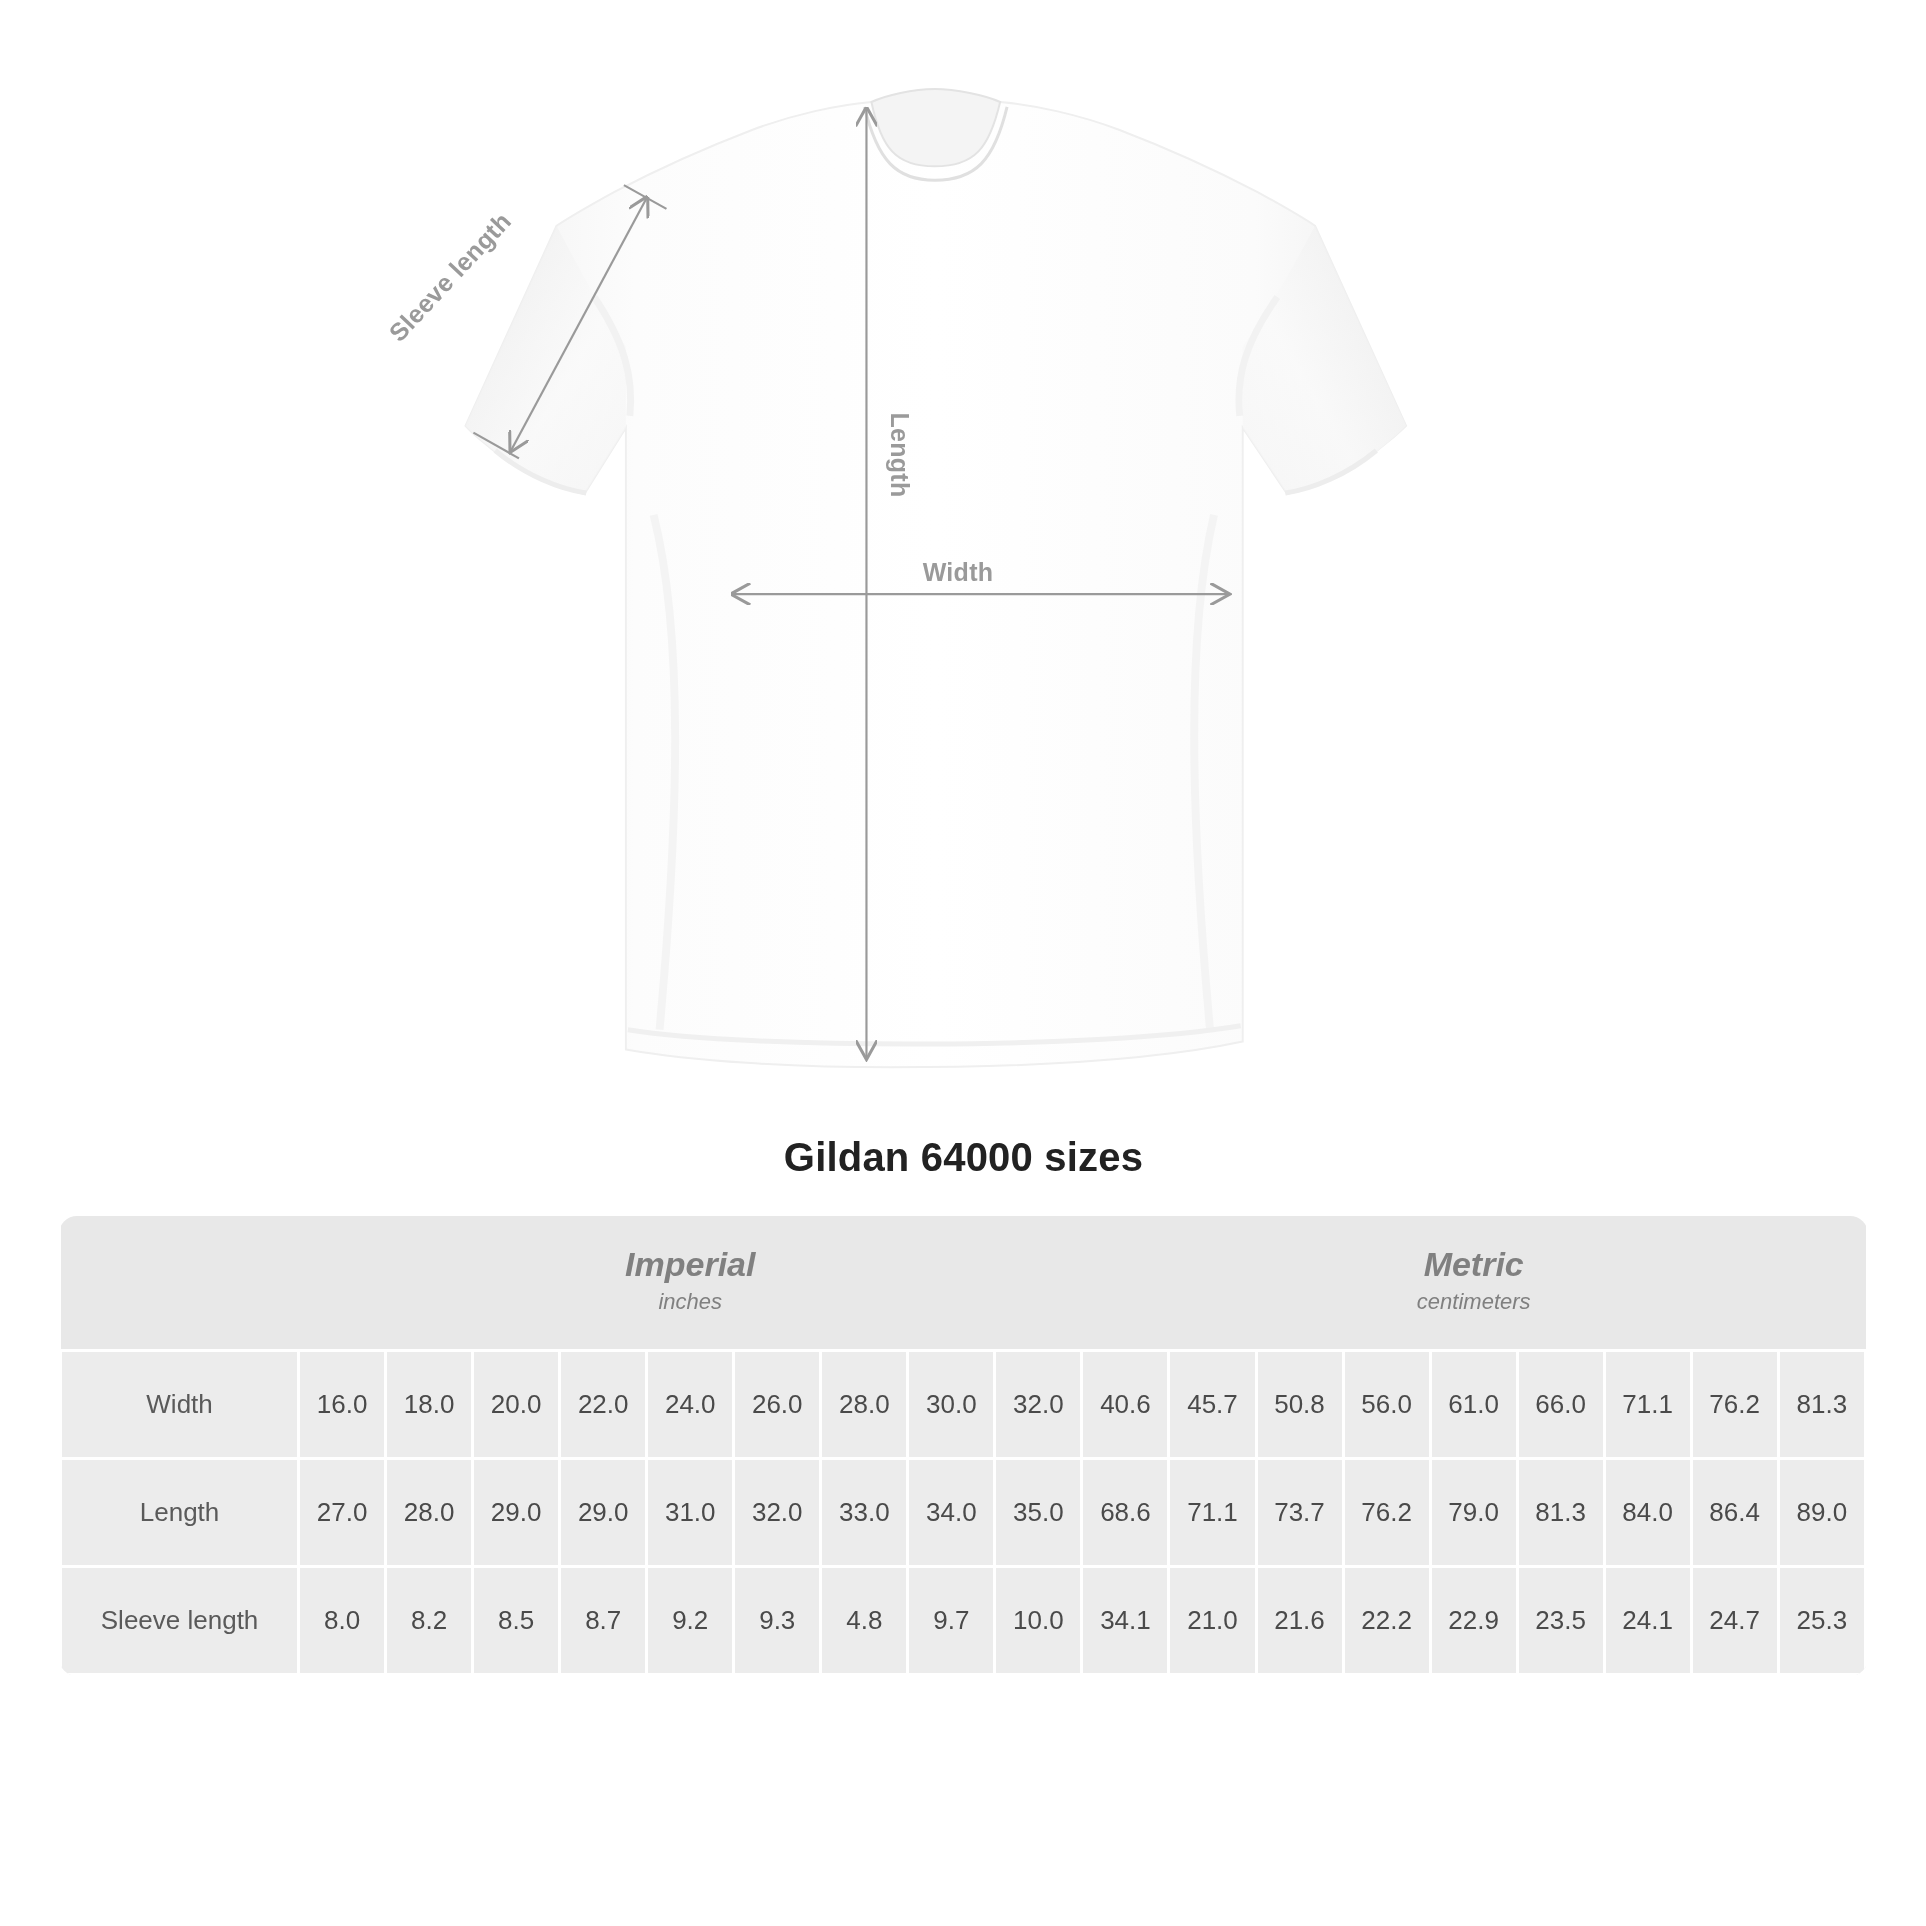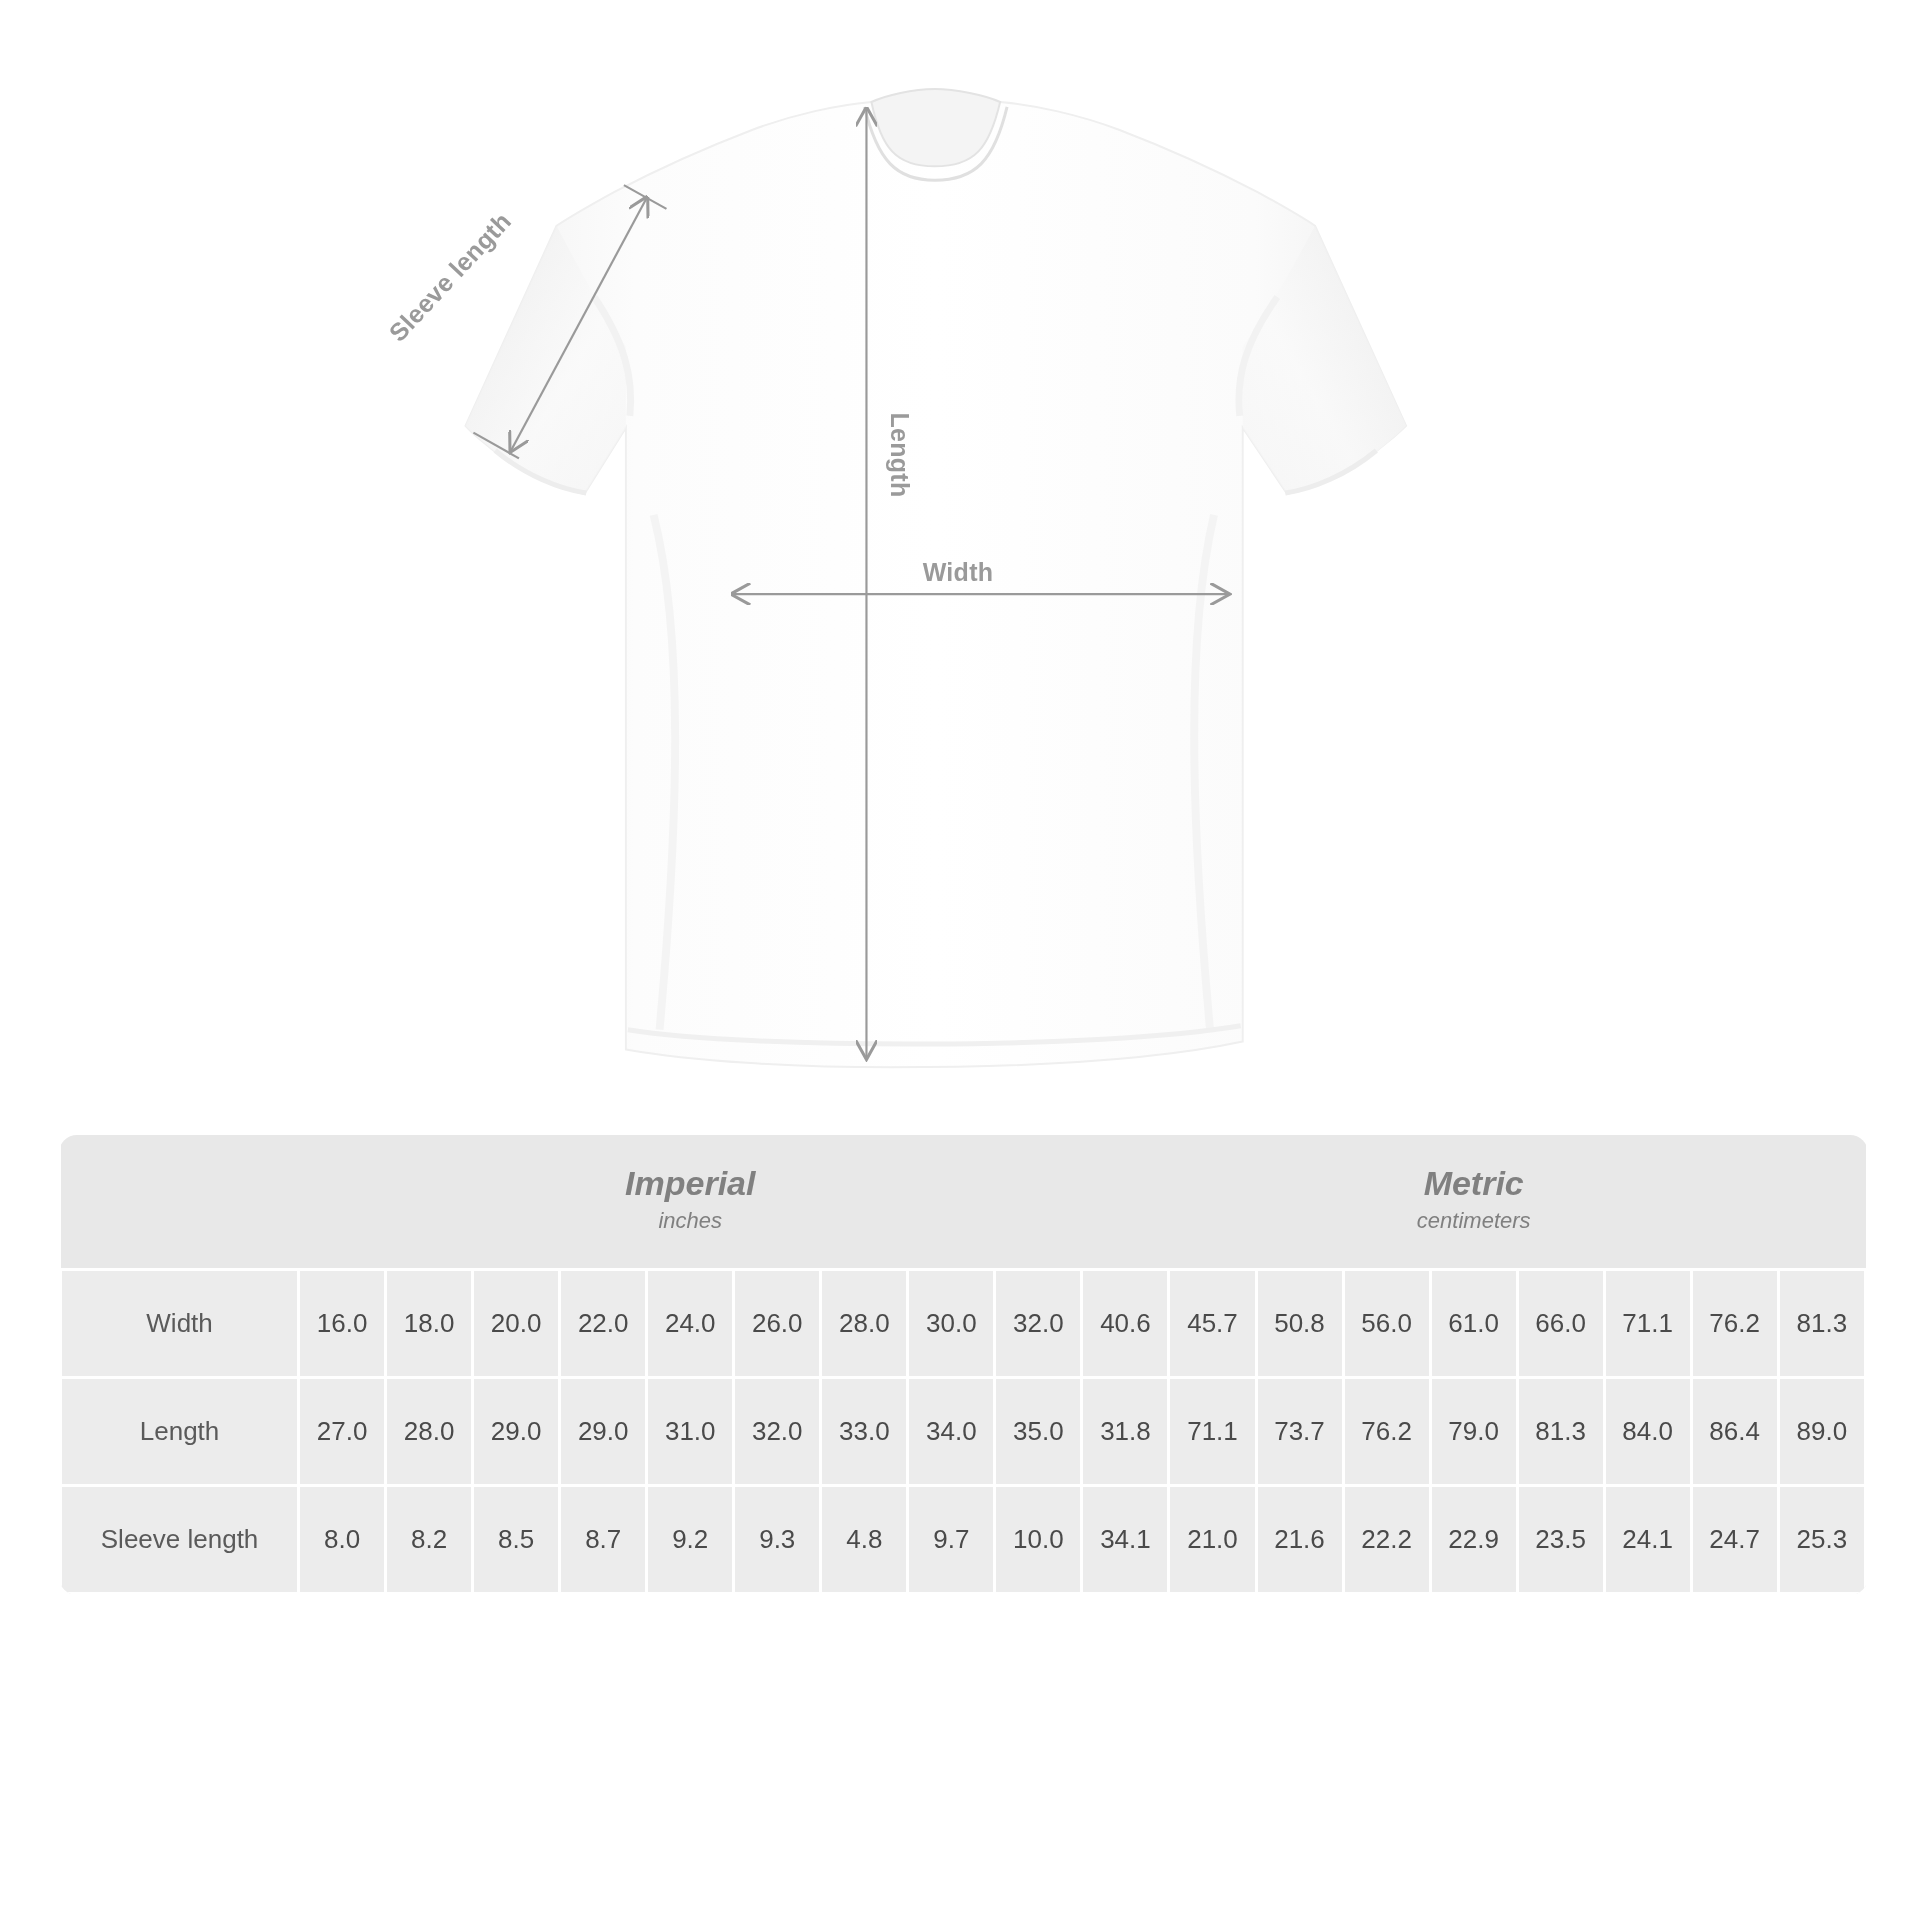--- a/index.html
+++ b/index.html
@@ -220,20 +220,21 @@
         <line x1="478" y1="437" x2="524" y2="463" stroke="#9a9a9a" stroke-width="2.2"></line>
       </g>
     </svg>
 
     <div class="dim-label" id="label-sleeve">Sleeve length</div>
     <div class="dim-label" id="label-length">Length</div>
     <div class="dim-label" id="label-width">Width</div>
   </div>
 
   <div class="title-block">
+    <div class="chart-title">Gildan 64000 sizes</div>
   </div>
 
   <div class="table-wrap">
     <table class="size-table">
       <colgroup>
         <col style="width:238px">
         <col span="18" style="width:87px">
       </colgroup>
       <tbody id="table-body">
           <tr>
@@ -272,21 +273,21 @@
             <td class="row-head">Length</td>
             <td class="val">27.0</td>
             <td class="val">28.0</td>
             <td class="val">29.0</td>
             <td class="val">29.0</td>
             <td class="val">31.0</td>
             <td class="val">32.0</td>
             <td class="val">33.0</td>
             <td class="val">34.0</td>
             <td class="val">35.0</td>
-            <td class="val">31.8</td>
+            <td class="val">68.6</td>
             <td class="val">71.1</td>
             <td class="val">73.7</td>
             <td class="val">76.2</td>
             <td class="val">79.0</td>
             <td class="val">81.3</td>
             <td class="val">84.0</td>
             <td class="val">86.4</td>
             <td class="val">89.0</td>
           </tr>
           <tr>

